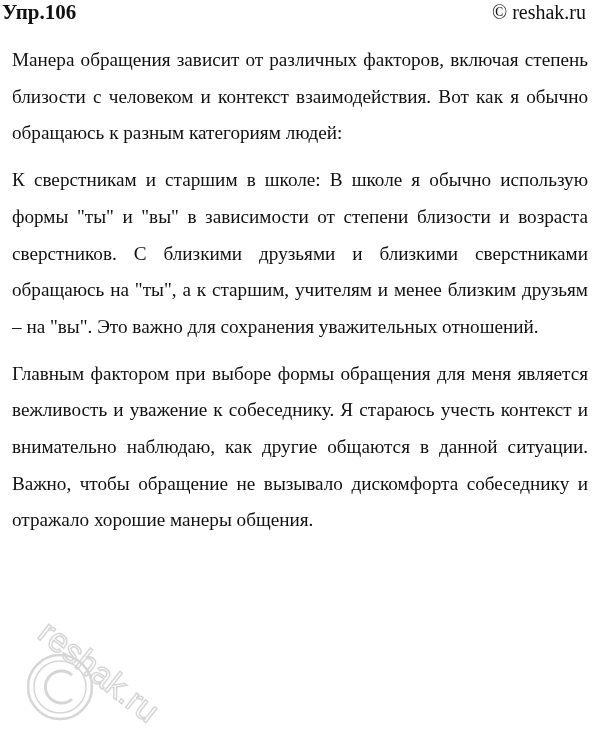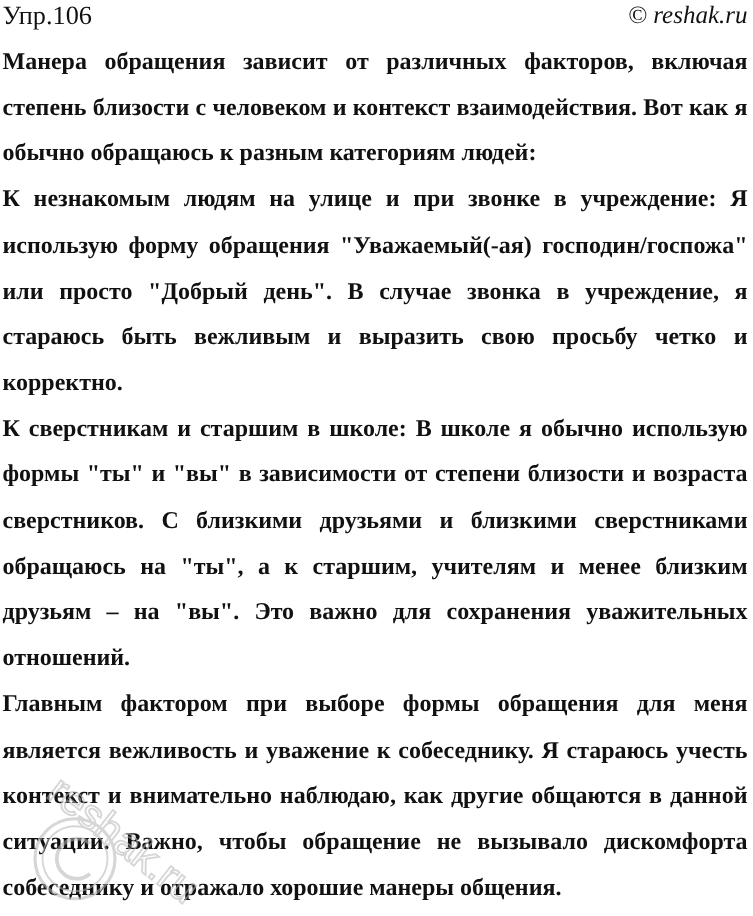--- a/index.html
+++ b/index.html
@@ -6,51 +6,49 @@
     body {
       width: 602px; height: 733px; overflow: hidden; position: relative;
       font-family: "Liberation Serif", "DejaVu Serif", serif;
       color: #111111;
     }
     .header {
       position: absolute; left: 0; top: 0; width: 602px; height: 26px;
     }
     .ex-title {
       position: absolute; left: 2px; top: 0px;
-      font-weight: normal; font-size: 21px; line-height: 24px;
+      font-weight: bold; font-size: 21px; line-height: 24px;
     }
     .copyright {
-      position: absolute; right: 4px; top: 0px;
-      font-size: 20px; line-height: 24px; font-style: italic;
+      position: absolute; right: 16px; top: 0px;
+      font-size: 20px; line-height: 24px;
     }
     .content {
       position: absolute; left: 2px; top: 32px; width: 596px;
     }
     .para {
-      font-size: 19.2px; line-height: 36.7px; margin: 0;
+      font-size: 19.2px; line-height: 36.7px; margin: 10px;
       text-align: justify; text-align-last: left;
       word-spacing: 0px;
-      font-weight: bold;
     }
     .watermark {
       position: absolute; left: 8px; top: 595px; width: 150px; height: 135px;
       pointer-events: none; opacity: 0.55;
     }
   </style>
 </head>
 <body>
 
 <div class="header">
   <div class="ex-title">Упр.106</div>
   <div class="copyright">© reshak.ru</div>
 </div>
 
 <div class="content">
   <p class="para">Манера обращения зависит от различных факторов, включая степень близости с человеком и контекст взаимодействия. Вот как я обычно обращаюсь к разным категориям людей:</p>
-  <p class="para">К незнакомым людям на улице и при звонке в учреждение: Я использую форму обращения "Уважаемый(-ая) господин/госпожа" или просто "Добрый день". В случае звонка в учреждение, я стараюсь быть вежливым и выразить свою просьбу четко и корректно.</p>
   <p class="para">К сверстникам и старшим в школе: В школе я обычно использую формы "ты" и "вы" в зависимости от степени близости и возраста сверстников. С близкими друзьями и близкими сверстниками обращаюсь на "ты", а к старшим, учителям и менее близким друзьям – на "вы". Это важно для сохранения уважительных отношений.</p>
   <p class="para">Главным фактором при выборе формы обращения для меня является вежливость и уважение к собеседнику. Я стараюсь учесть контекст и внимательно наблюдаю, как другие общаются в данной ситуации. Важно, чтобы обращение не вызывало дискомфорта собеседнику и отражало хорошие манеры общения.</p>
 </div>
 
 <div class="watermark">
   <svg width="150" height="135" viewBox="0 0 150 135">
     <circle cx="52" cy="92" r="32" fill="none" stroke="#b5b5b5" stroke-width="2.5"></circle>
     <circle cx="52" cy="92" r="26" fill="none" stroke="#b5b5b5" stroke-width="1.5"></circle>
     <path d="M64 80 A16 16 0 1 0 64 104" fill="none" stroke="#b5b5b5" stroke-width="3"></path>
     <text x="0" y="0" transform="translate(28,42) rotate(38)" font-family="Liberation Sans, sans-serif" font-size="34" fill="none" stroke="#b5b5b5" stroke-width="1.5">reshak.ru</text>

